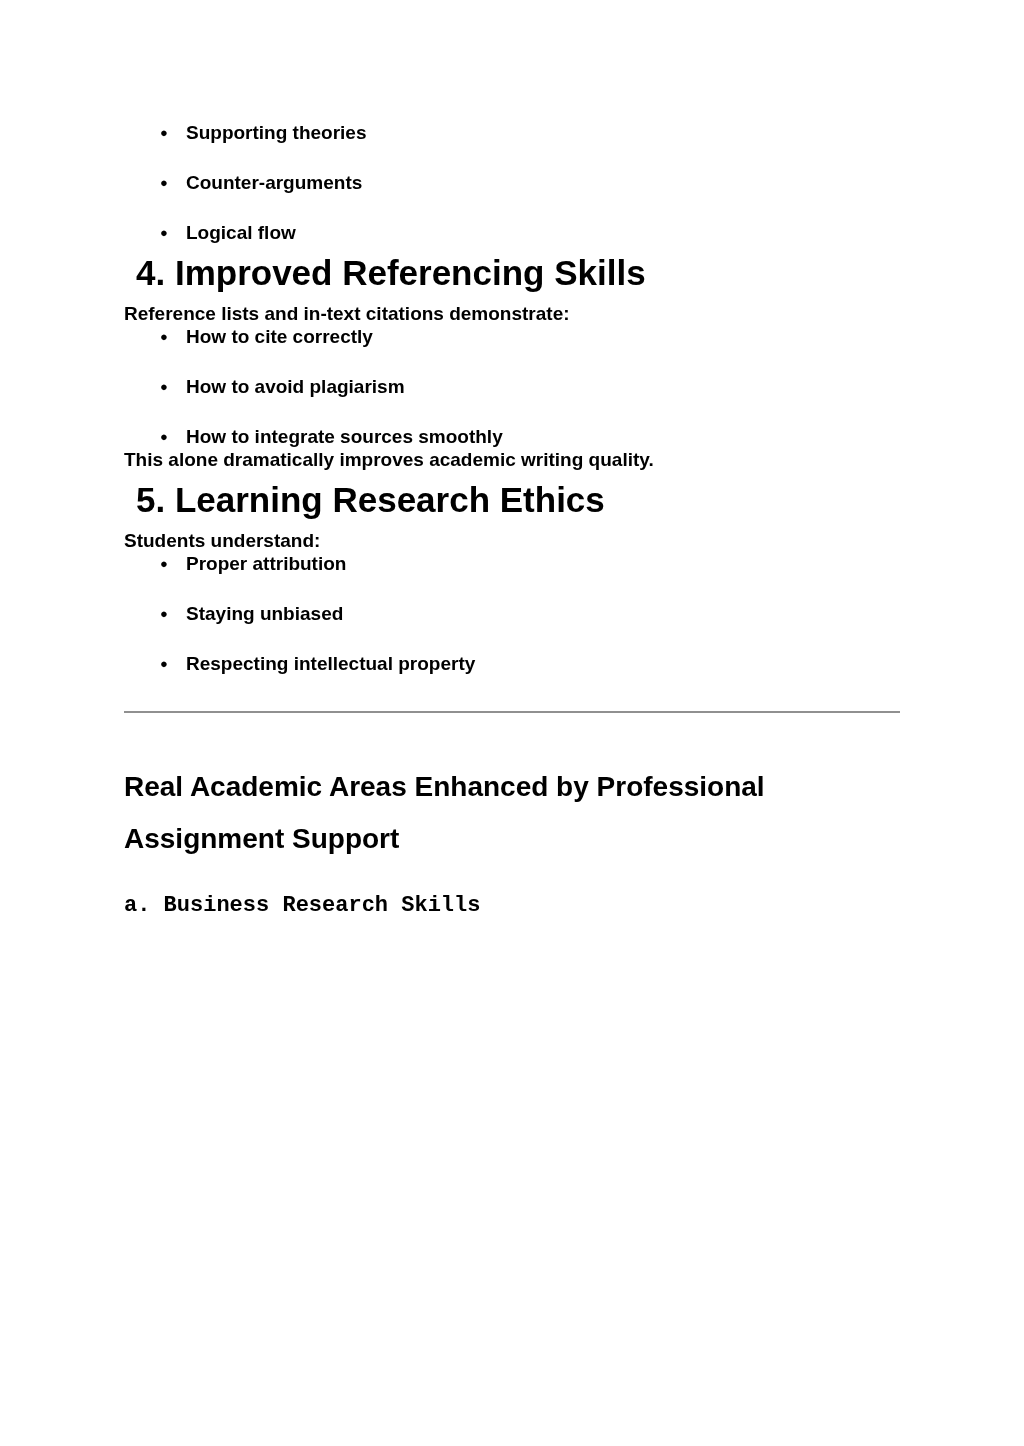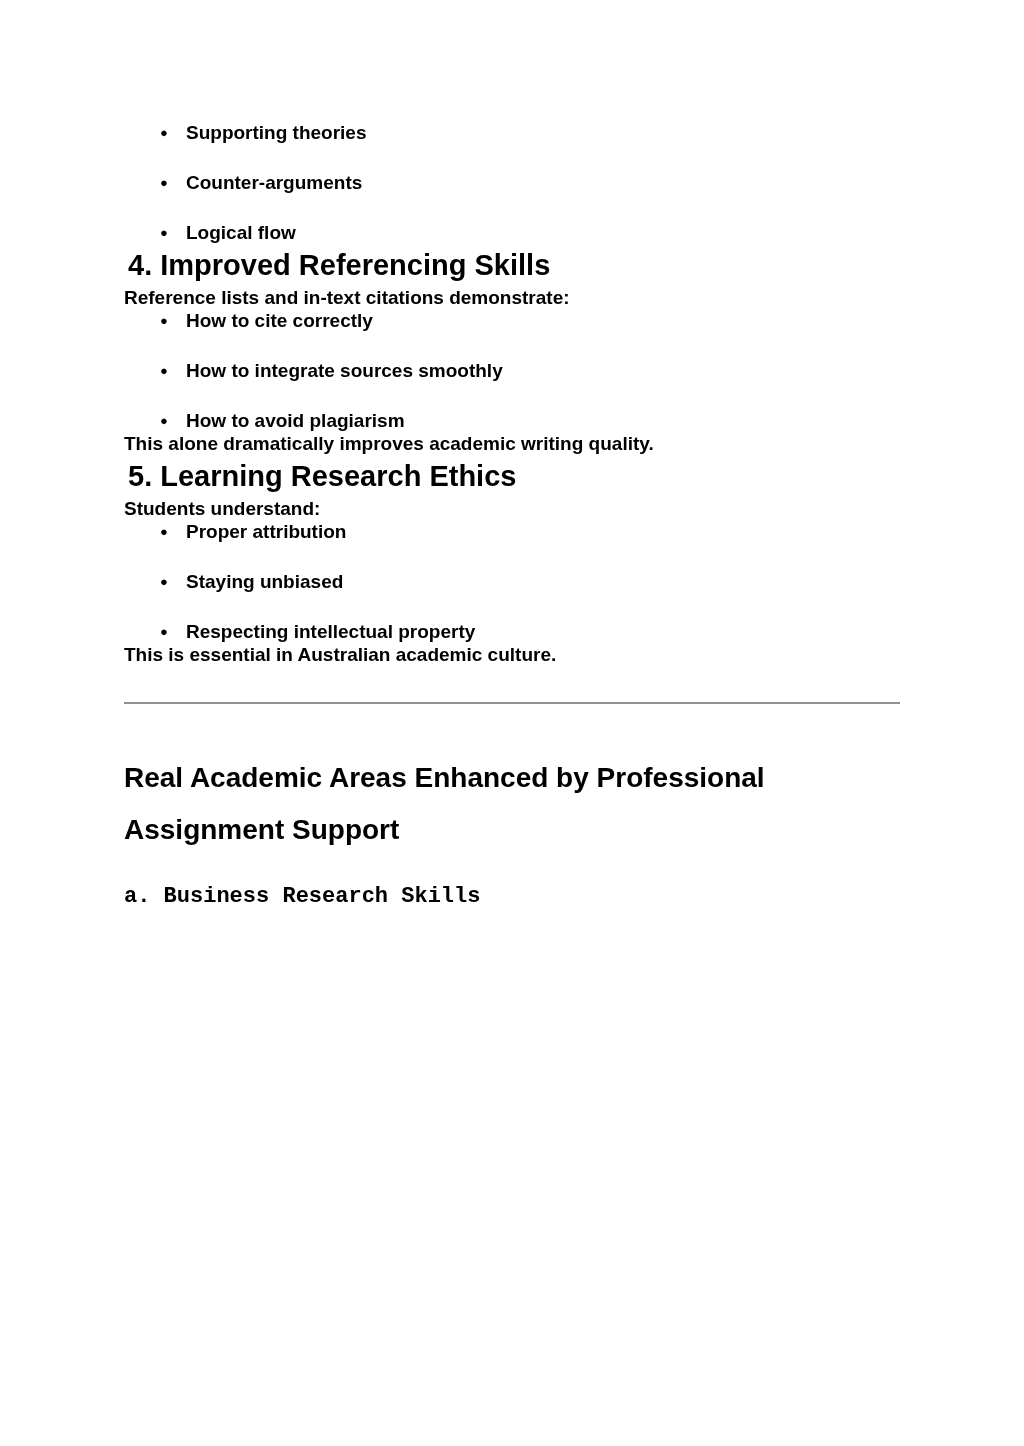--- a/index.html
+++ b/index.html
@@ -53,22 +53,22 @@
     font-size: 19px;
     line-height: 23px;
     font-weight: 700;
   }
   .mt-para-big   { margin-top: 47px; }
   .mt-para-big2  { margin-top: 46px; }
   .mt-para-small { margin-top: 24px; }
   .mt-para-lead  { margin-top: 22px; }
   
   h2.doc-h2 {
-    margin: 4px;
-    font-size: 29px;
+    margin: 12px;
+    font-size: 35px;
     line-height: 34px;
     font-weight: 700;
   }
   .mt-h2a { margin-top: 36px; }
   .mt-h2b { margin-top: 35px; }
   .mt-list-a { margin-top: 23px; }
   .mt-list-b { margin-top: 25px; }
   h1.doc-h1 {
     margin: 48px 0 0 0;
     font-size: 28px;
@@ -101,37 +101,36 @@
     <li>Logical flow</li>
   </ul>
 
 
   <h2 class="doc-h2 mt-h2a">4. Improved Referencing Skills</h2>
 
   <p class="doc-para mt-para-small">Reference lists and in-text citations demonstrate:</p>
 
   <ul class="doc-list mt-list-a">
     <li>How to cite correctly</li>
+    <li>How to avoid plagiarism</li>
     <li>How to integrate sources smoothly</li>
-    <li>How to avoid plagiarism</li>
   </ul>
 
   <p class="doc-para mt-para-big2">This alone dramatically improves academic writing quality.</p>
 
   <h2 class="doc-h2 mt-h2b">5. Learning Research Ethics</h2>
 
   <p class="doc-para mt-para-lead">Students understand:</p>
 
   <ul class="doc-list mt-list-b">
     <li>Proper attribution</li>
     <li>Staying unbiased</li>
     <li>Respecting intellectual property</li>
   </ul>
 
-  <p class="doc-para mt-para-big">This is essential in Australian academic culture.</p>
 
   <div class="doc-divider"></div>
 
   <h1 class="doc-h1">Real Academic Areas Enhanced by Professional Assignment Support</h1>
 
   <h3 class="doc-h3">a. Business Research Skills</h3>
 
 </div>
 
 </body></html>

